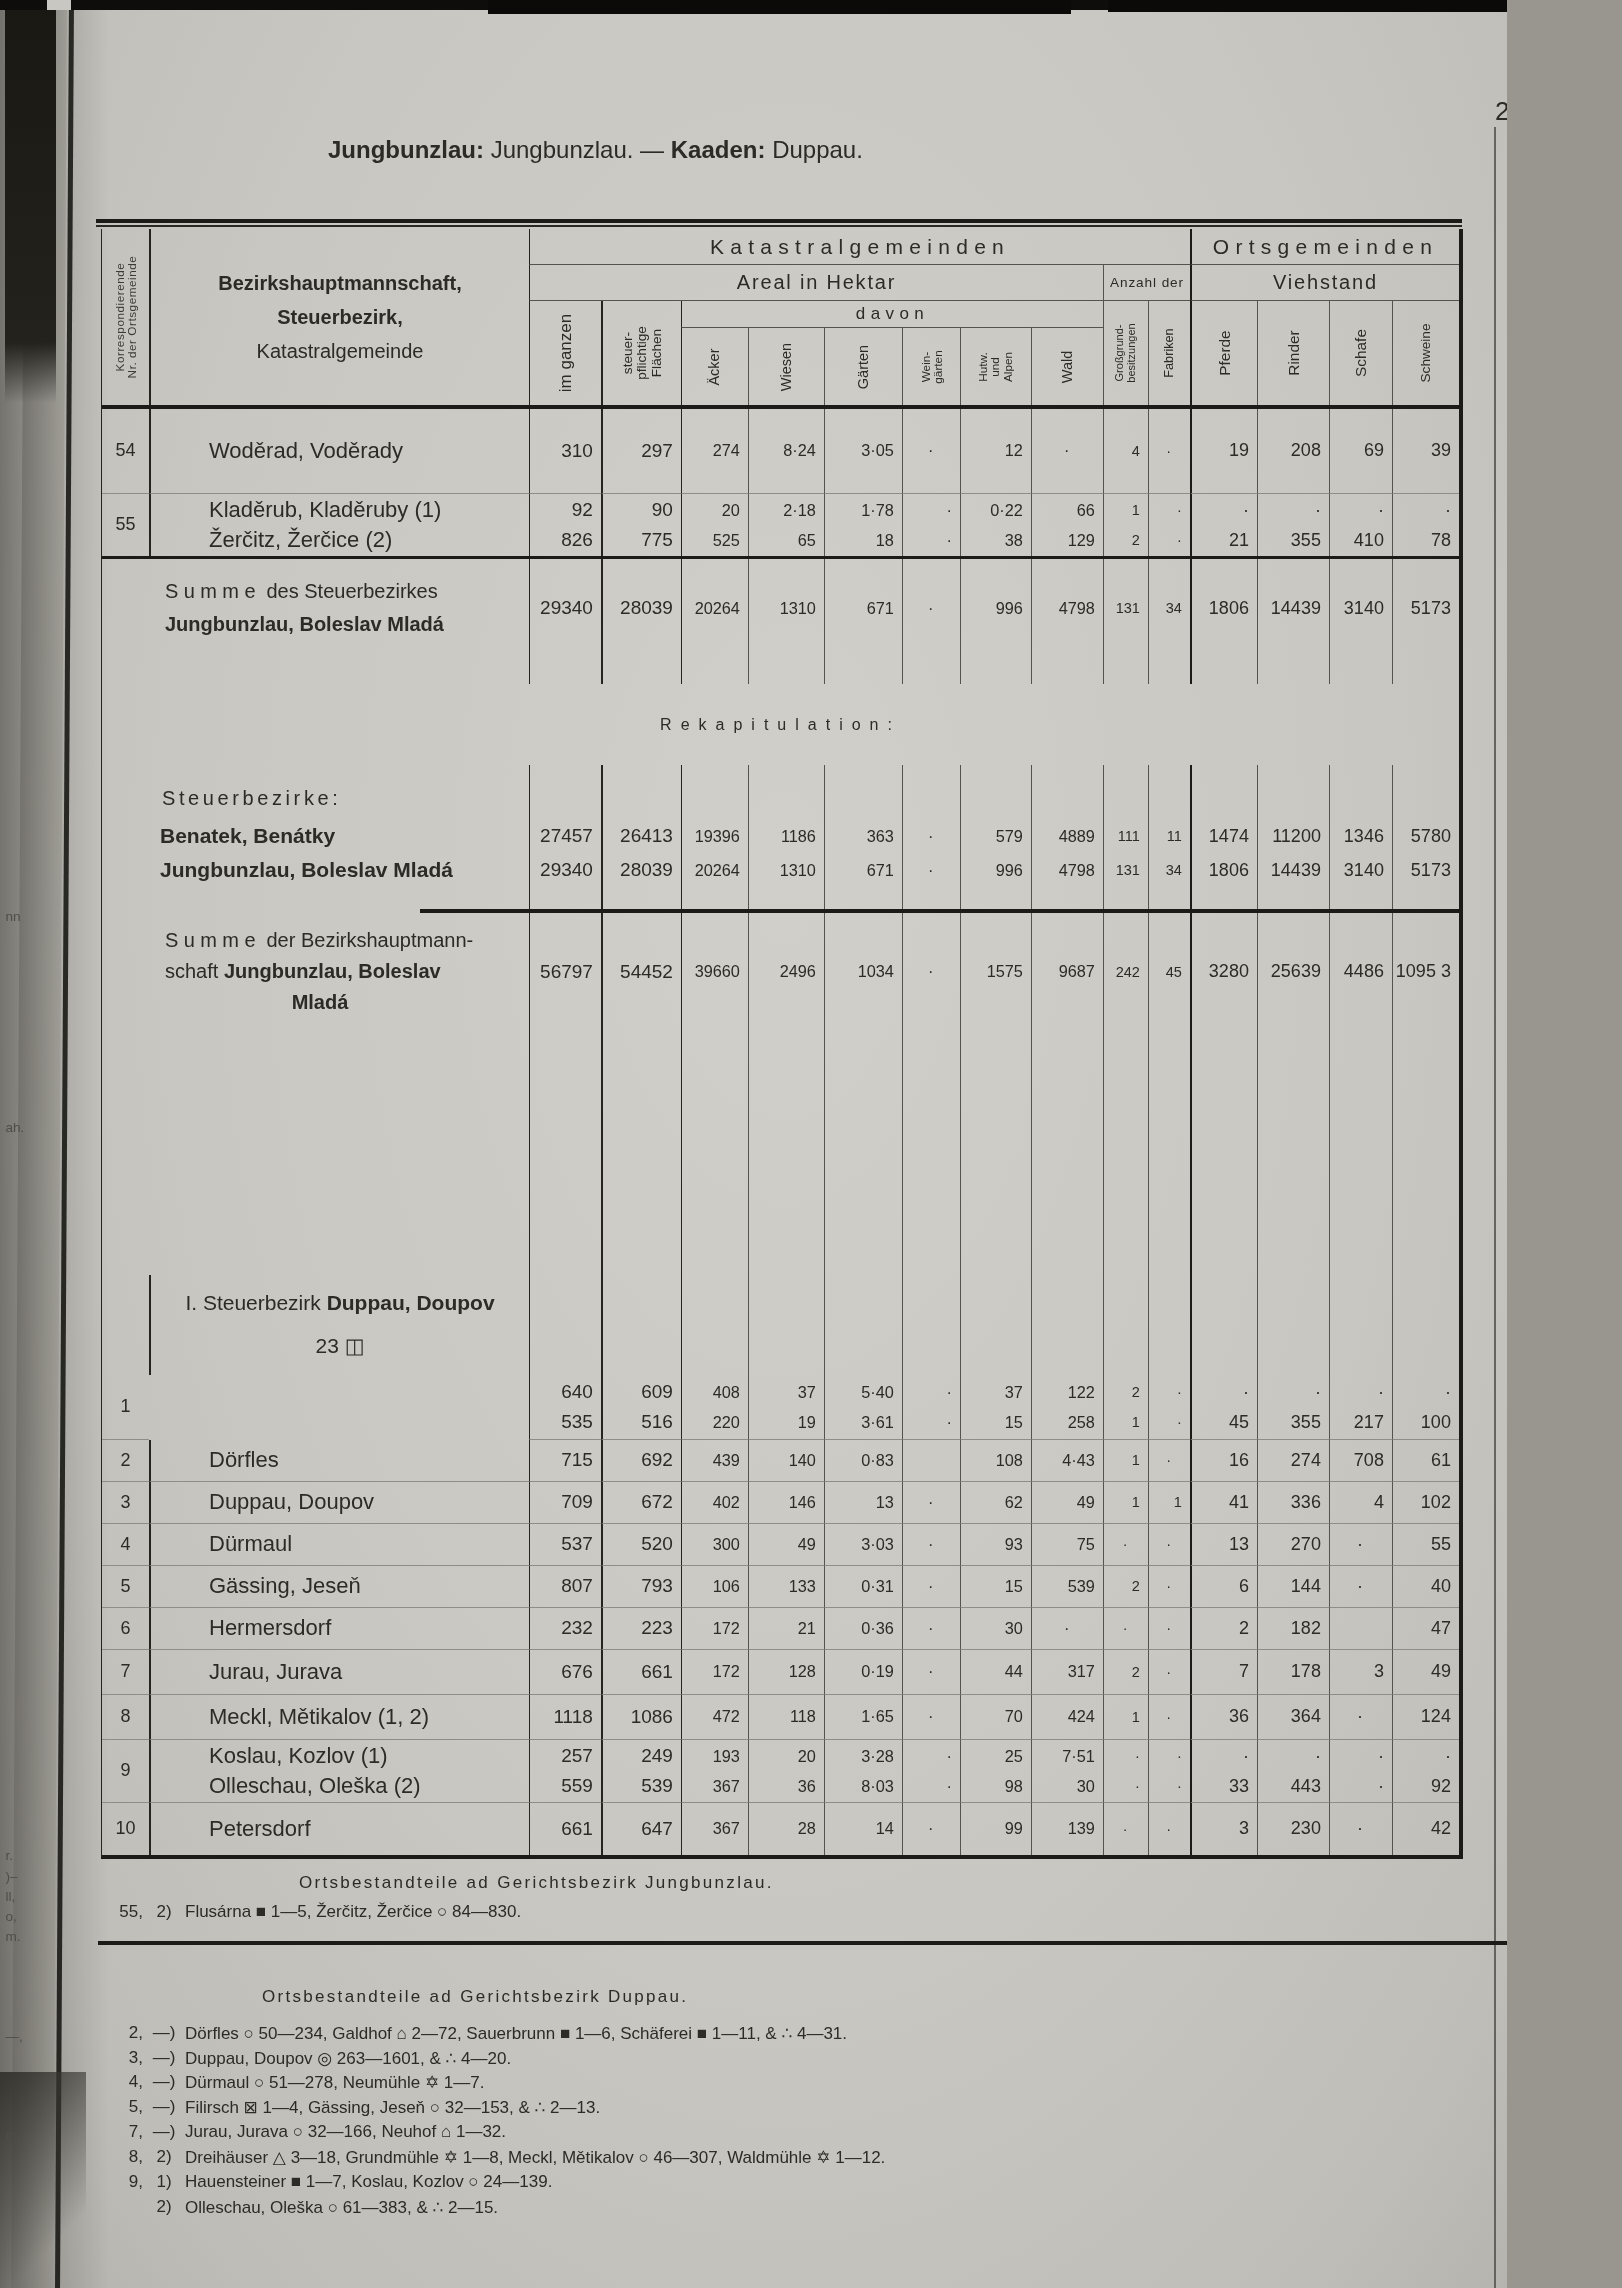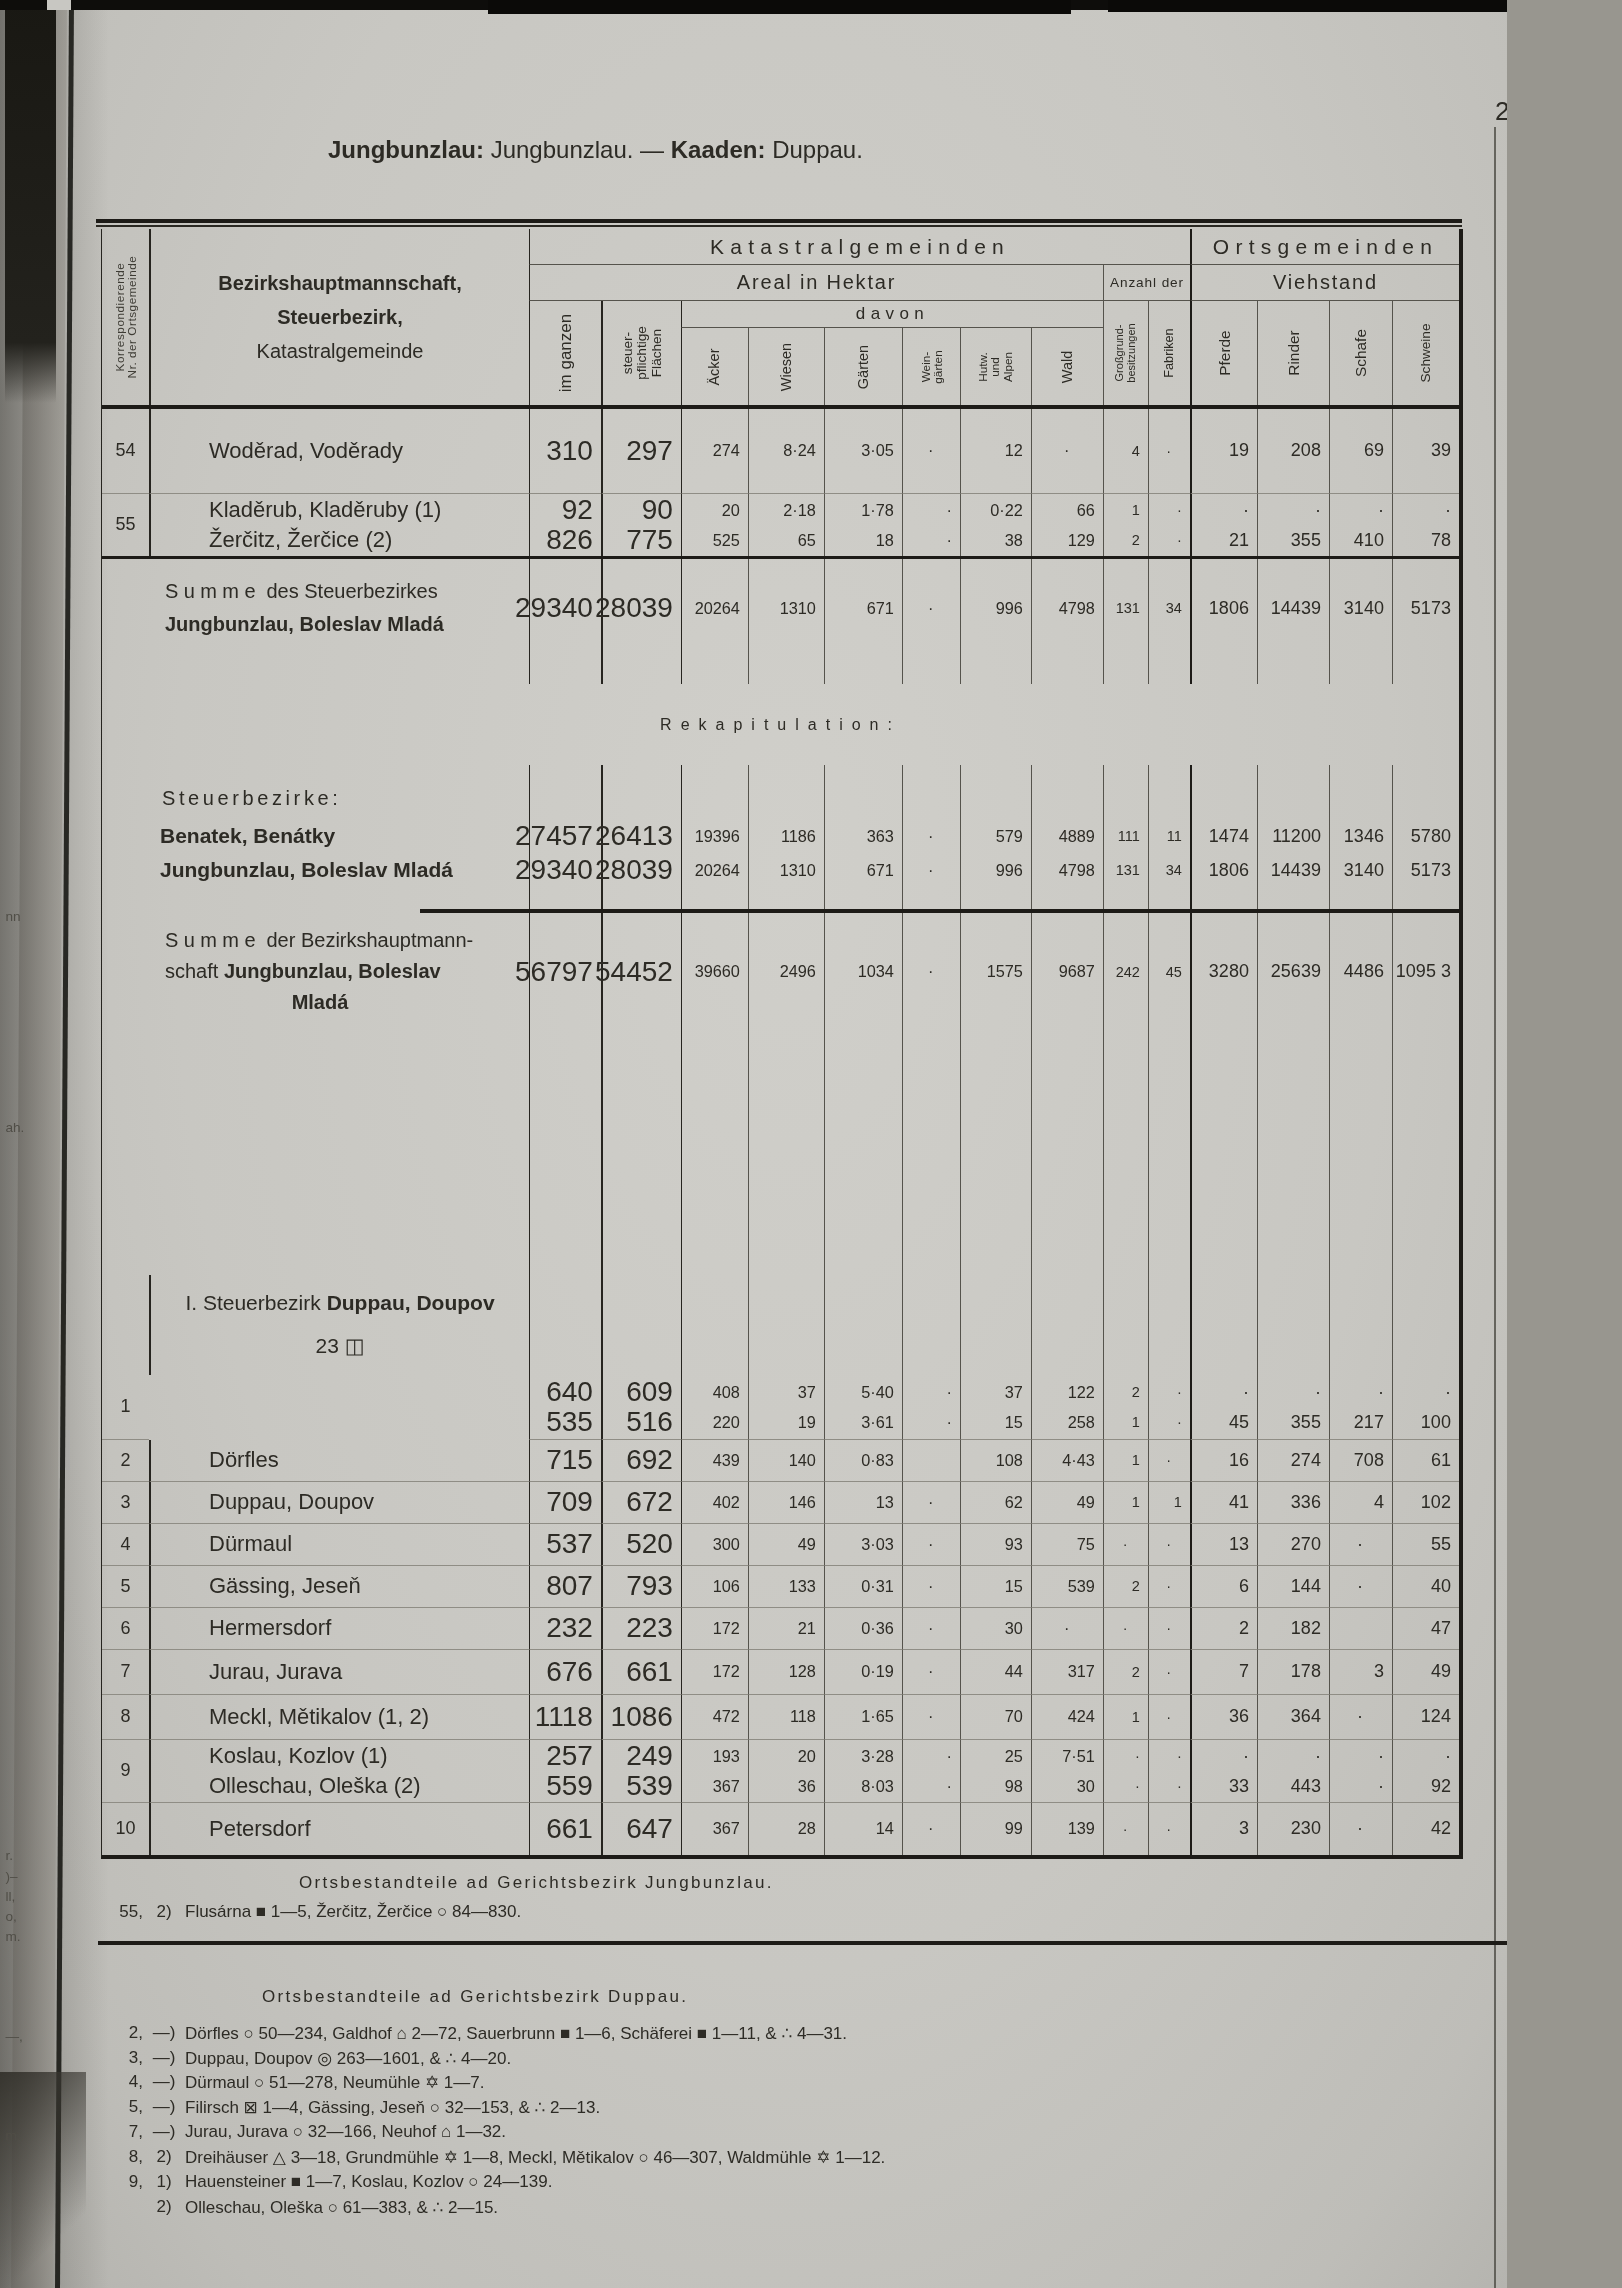--- a/index.html
+++ b/index.html
@@ -44,21 +44,21 @@
   .bl3{border-left:2.7px solid #1d1b17;}
   .bld{border-left:2.7px double #26241f;}
   .bb1{border-bottom:0.9px solid #8f8d85;}
   .bbm{border-bottom:0.9px solid #55534c;}
   .rule{background:#1d1b17;}
   .prule{background:#1d1b17;margin-left:271px;}
 
   .v{display:flex;align-items:center;justify-content:flex-end;padding-right:8.1px;}
   .vc{display:flex;align-items:center;justify-content:center;}
   .dotc{justify-content:center;padding-right:1.8px;}
-  .n-big{font-size:28px;}
+  .n-big{font-size:19px;}
   .n-sm{font-size:16.3px;}
   .n-xs{font-size:14.5px;}
   .n-md{font-size:18px;}
   .ml{white-space:pre-line;text-align:right;line-height:30px;}
   .ml2{white-space:pre-line;text-align:left;line-height:30px;}
   .nr{font-size:18px;}
   .name{display:flex;align-items:center;padding-left:58px;font-size:22px;}
 
   .rot{position:absolute;left:50%;top:50%;transform:translate(-50%,-50%) rotate(-90deg);
     white-space:pre-line;text-align:center;line-height:1.05;}

